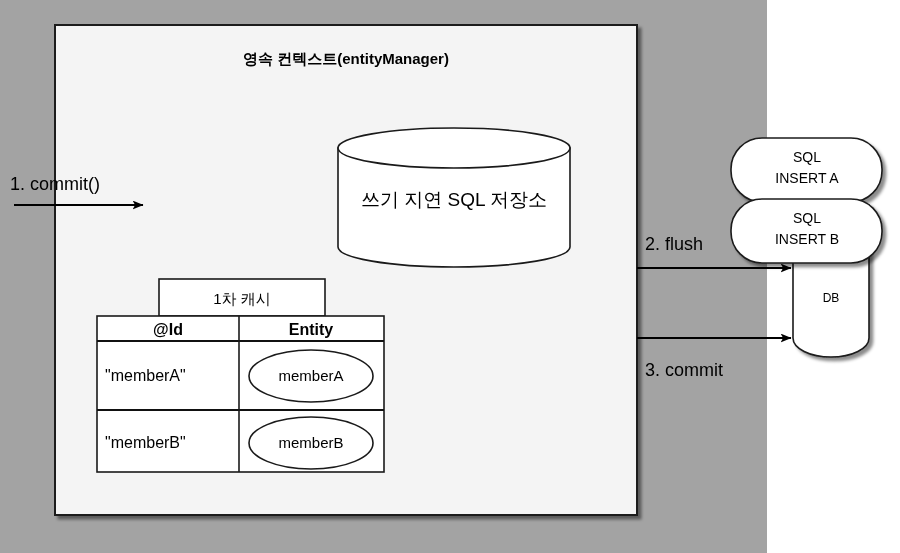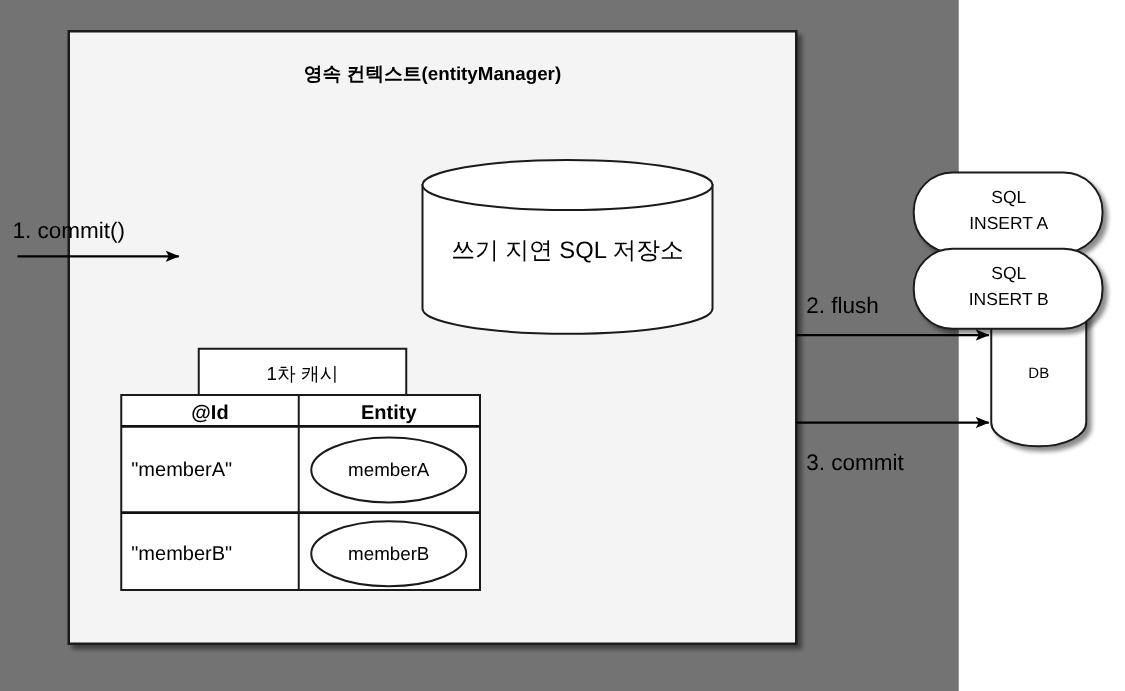--- a/index.html
+++ b/index.html
@@ -10,21 +10,21 @@
   body {
     font-family: "Liberation Sans", "DejaVu Sans", sans-serif;
     width: 900px;
     height: 553px;
     overflow: hidden;
   }
   #canvas {
     position: relative;
     width: 767px;
     height: 553px;
-    background: #737373;
+    background: #a3a3a3;
   }
   svg#diagram {
     position: absolute;
     left: 0;
     top: 0;
     width: 900px;
     height: 553px;
   }
   .lbl {
     font-family: "Liberation Sans", "DejaVu Sans", sans-serif;

